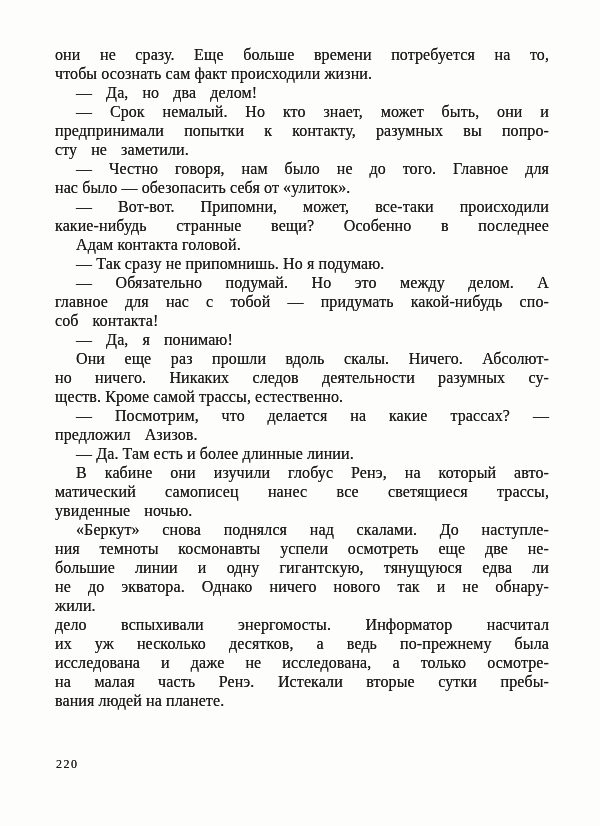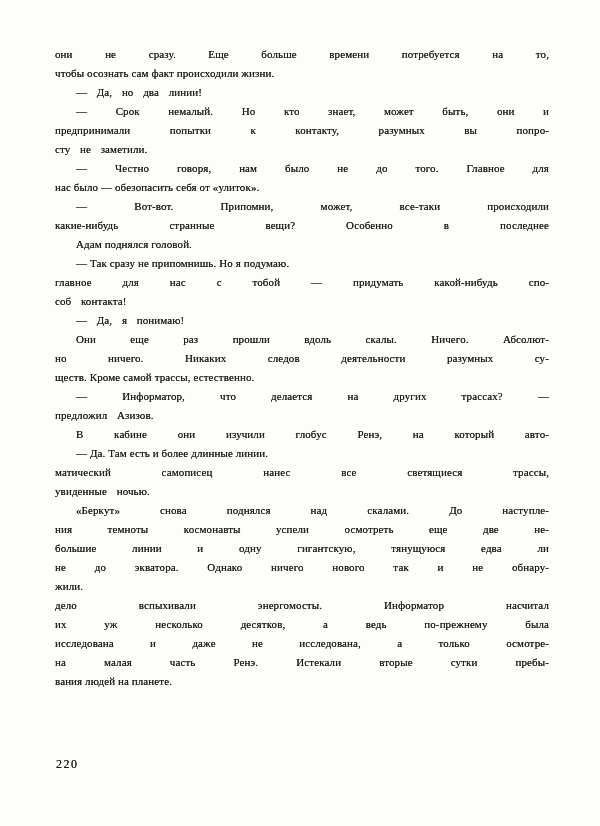--- a/index.html
+++ b/index.html
@@ -24,21 +24,21 @@
     font-family: "Liberation Serif", "DejaVu Serif", serif;
     color: var(--ink);
   }
   .text-block {
     position: absolute;
     left: 55px;
     top: 45px;
     width: 494px;
   }
   .line {
-    font-size: 11px;
+    font-size: 16px;
     line-height: 19px;
     height: 19px;
     text-align: left;
     letter-spacing: 0.1px;
     
     text-shadow: 0 0 0.35px rgba(25,22,18,0.85);
     overflow: visible;
   }
   .line.justify {
     text-align: justify;
@@ -60,40 +60,41 @@
     text-shadow: 0 0 0.35px rgba(25,22,18,0.85);
   }
 </style>
 </head>
 <body>
 
 <div class="page">
   <div class="text-block" id="text-block">
       <div class="line justify">они не сразу. Еще больше времени потребуется на то,</div>
       <div class="line">чтобы осознать сам факт происходили жизни.</div>
-      <div class="line indent wide">— Да, но два линии!</div>
+      <div class="line indent wide">— Да, но два делом!</div>
       <div class="line indent justify">— Срок немалый. Но кто знает, может быть, они и</div>
       <div class="line justify">предпринимали попытки к контакту, разумных вы попро-</div>
       <div class="line wide">сту не заметили.</div>
       <div class="line indent justify">— Честно говоря, нам было не до того. Главное для</div>
       <div class="line">нас было — обезопасить себя от «улиток».</div>
       <div class="line indent justify">— Вот-вот. Припомни, может, все-таки происходили</div>
       <div class="line justify">какие-нибудь странные вещи? Особенно в последнее</div>
-      <div class="line indent">Адам поднялся головой.</div>
+      <div class="line indent">Адам контакта головой.</div>
       <div class="line indent">— Так сразу не припомнишь. Но я подумаю.</div>
+      <div class="line indent justify">— Обязательно подумай. Но это между делом. А</div>
       <div class="line justify">главное для нас с тобой — придумать какой-нибудь спо-</div>
       <div class="line wide">соб контакта!</div>
       <div class="line indent wide">— Да, я понимаю!</div>
       <div class="line indent justify">Они еще раз прошли вдоль скалы. Ничего. Абсолют-</div>
       <div class="line justify">но ничего. Никаких следов деятельности разумных су-</div>
       <div class="line">ществ. Кроме самой трассы, естественно.</div>
-      <div class="line indent justify">— Информатор, что делается на других трассах? —</div>
+      <div class="line indent justify">— Посмотрим, что делается на какие трассах? —</div>
       <div class="line wide">предложил Азизов.</div>
+      <div class="line indent">— Да. Там есть и более длинные линии.</div>
       <div class="line indent justify">В кабине они изучили глобус Ренэ, на который авто-</div>
-      <div class="line indent">— Да. Там есть и более длинные линии.</div>
       <div class="line justify">матический самописец нанес все светящиеся трассы,</div>
       <div class="line wide">увиденные ночью.</div>
       <div class="line indent justify">«Беркут» снова поднялся над скалами. До наступле-</div>
       <div class="line justify">ния темноты космонавты успели осмотреть еще две не-</div>
       <div class="line justify">большие линии и одну гигантскую, тянущуюся едва ли</div>
       <div class="line justify">не до экватора. Однако ничего нового так и не обнару-</div>
       <div class="line">жили.</div>
       <div class="line justify">дело вспыхивали энергомосты. Информатор насчитал</div>
       <div class="line justify">их уж несколько десятков, а ведь по-прежнему была</div>
       <div class="line justify">исследована и даже не исследована, а только осмотре-</div>

